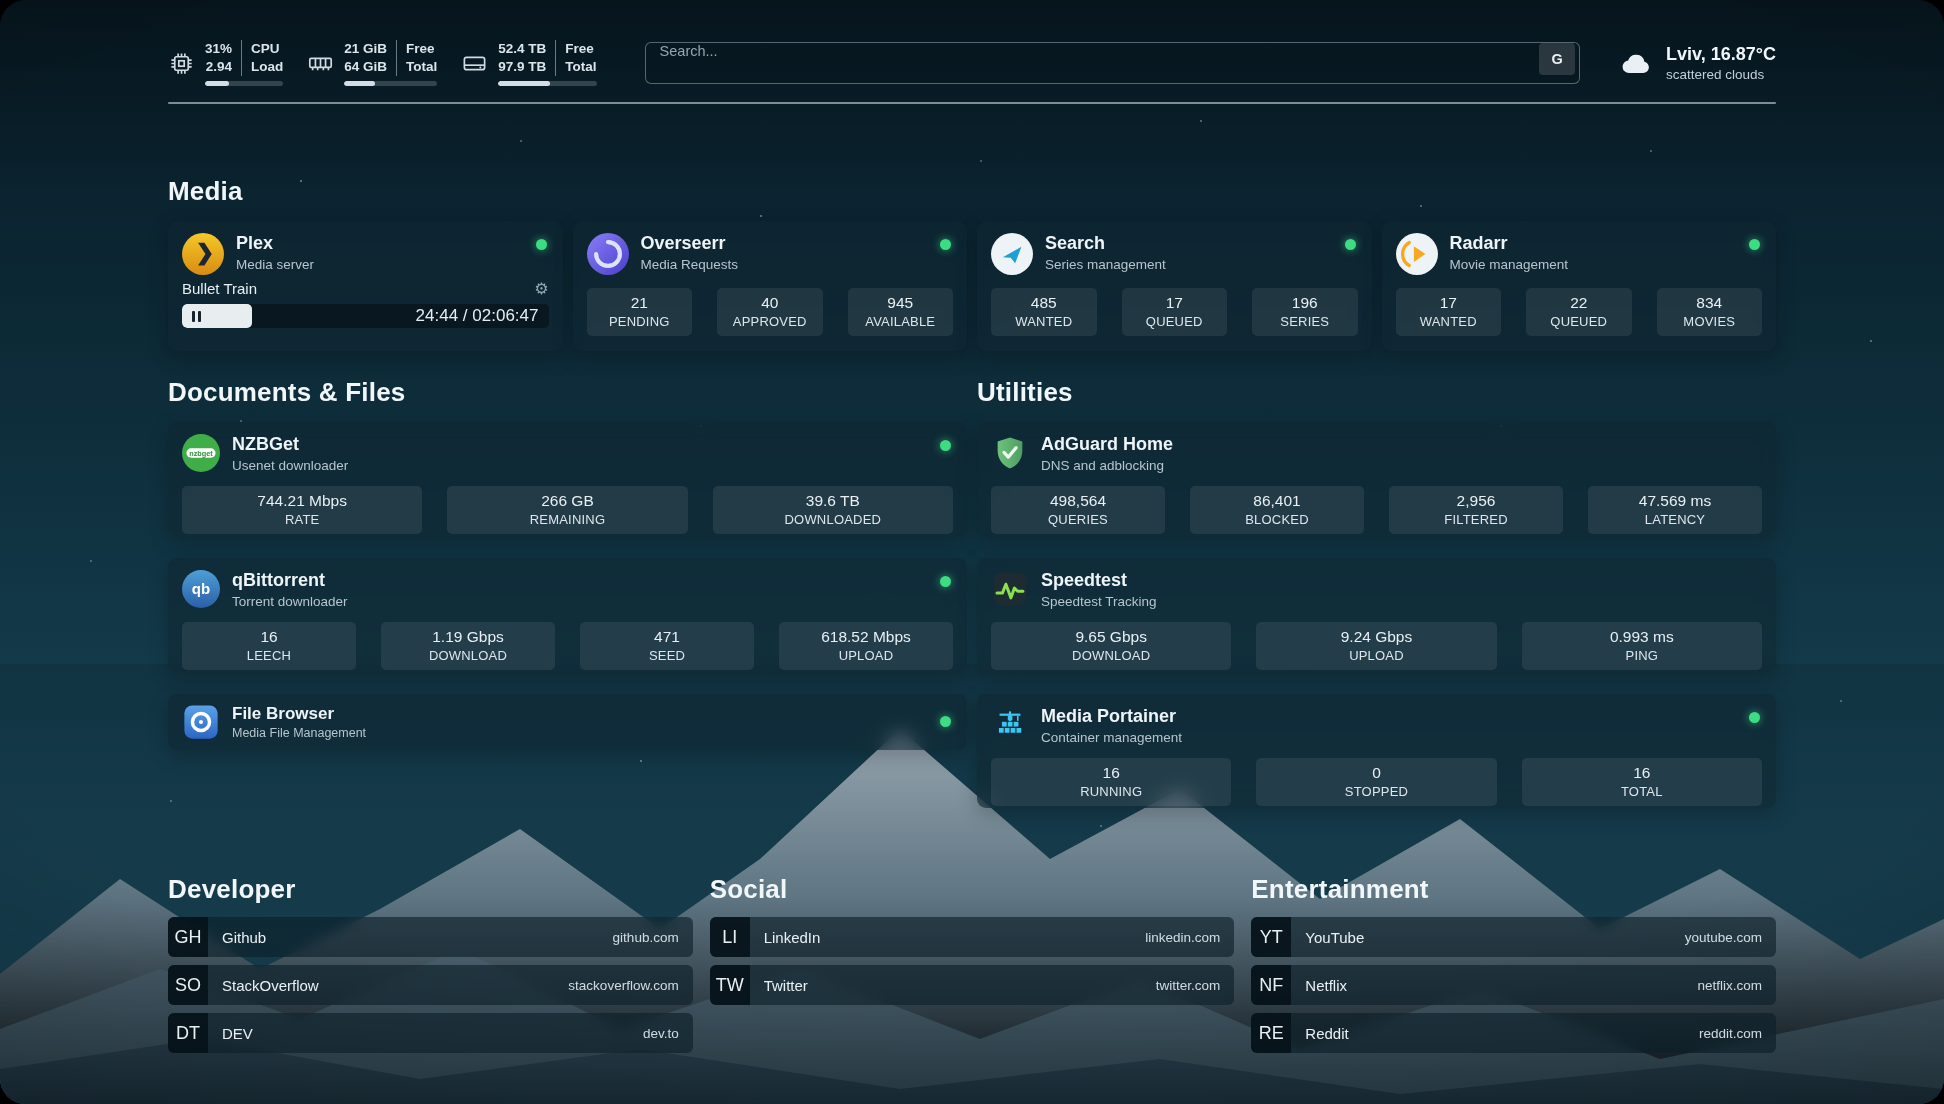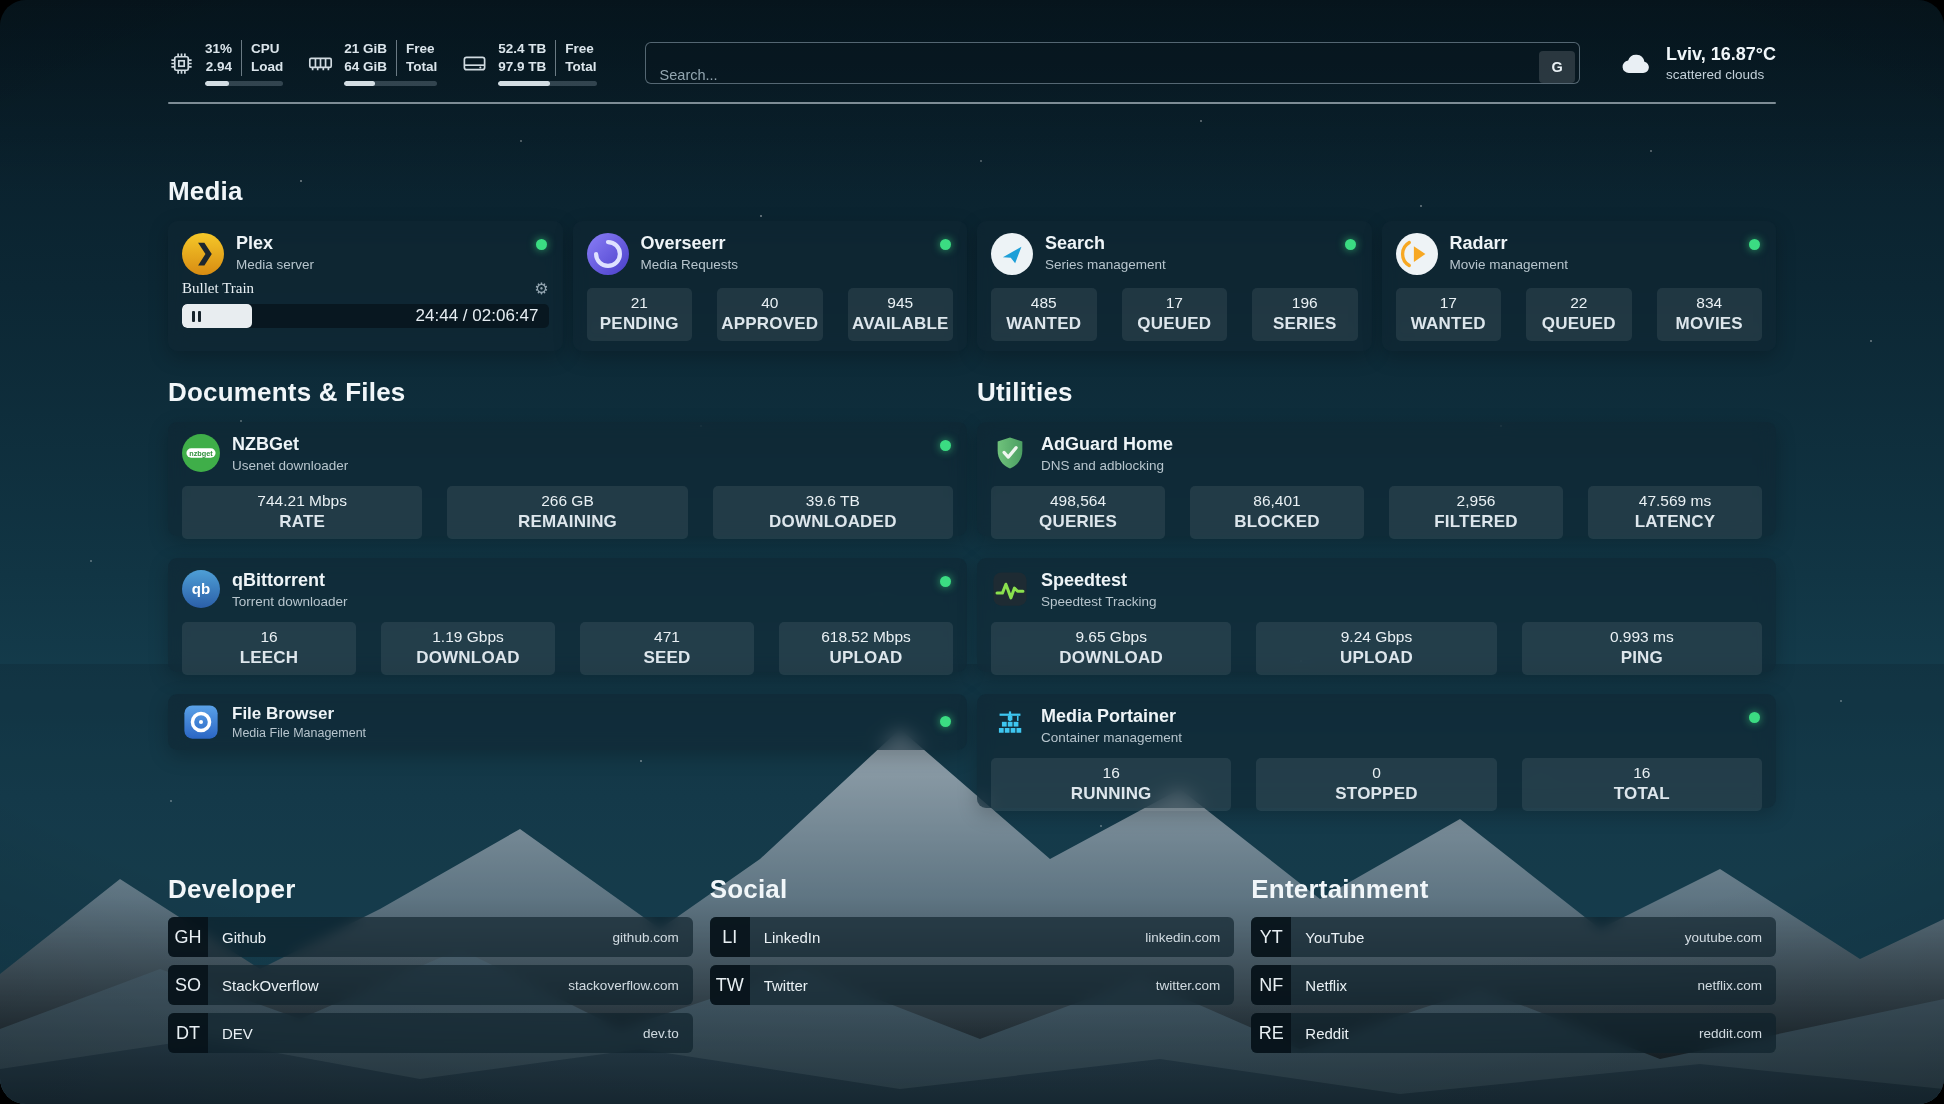--- a/index.html
+++ b/index.html
@@ -41,21 +41,21 @@
   .topbar{display:flex;align-items:center;margin-top:38px;height:50px;}
   .metric{display:flex;align-items:center;gap:10px;margin-right:24px;}
   .m-icon{width:27px;height:27px;flex:none;opacity:.95}
   .m-icon svg{width:27px;height:27px;display:block}
   .m-grid{display:grid;grid-template-columns:auto auto;font-size:13.5px;color:#dbe5eb;line-height:1.32;font-weight:bold;}
   .m-grid .v{text-align:right;padding-right:9px;}
   .m-grid .l{padding-left:9px;border-left:1px solid rgba(205,220,230,.5);}
   .m-bar{margin-top:5px;height:5px;border-radius:3px;background:rgba(140,160,172,.32);overflow:hidden}
   .m-bar i{display:block;height:100%;background:#d3dde3;border-radius:3px}
 
-  .search{flex:1;display:flex;align-items:flex-end;height:40px;margin:0 34px 0 24px;
+  .search{flex:1;display:flex;align-items:flex-start;height:40px;margin:0 34px 0 24px;
     border:1px solid rgba(150,170,182,.55);border-radius:6px;background:rgba(8,22,30,.45);gap:31px;}
   .search input{flex:1;background:transparent;border:none;outline:none;color:#e8eef2;
     font-size:14.5px;padding:0 14px;font-family:inherit;}
   .search input::placeholder{color:#93a6b0;}
   .gbtn{width:36px;height:32px;margin-right:4px;border:none;border-radius:4px;cursor:pointer;
     background:rgba(255,255,255,.14);color:#eaf1f5;font-size:14.5px;font-weight:600;
     display:flex;align-items:center;justify-content:center;font-family:inherit;}
 
   .weather{display:flex;align-items:center;gap:12px;cursor:pointer;}
   .cloud{width:40px;height:32px;flex:none}
@@ -81,25 +81,25 @@
   .svc.sm{width:38px;height:38px}
   .cname{font-size:18px;font-weight:600;color:#eef4f7;line-height:1.2;}
   .csub{font-size:13.5px;color:#b7c5cd;margin-top:2px;}
   .dot{position:absolute;top:18px;right:16px;width:11px;height:11px;border-radius:50%;
     background:#3bdc82;box-shadow:0 0 8px rgba(59,220,130,.7);}
   .h56 .dot{top:22px;}
 
   .tiles{display:flex;gap:25px;margin-top:13px;}
   .tile{flex:1;background:rgba(255,255,255,.08);border-radius:5px;text-align:center;padding:6px 4px 7px;}
   .tv{font-size:15.5px;color:#e9f0f4;}
-  .tl{font-size:17px;font-weight:700;color:#dde6ec;margin-top:2px;letter-spacing:.2px;}
+  .tl{font-size:13px;font-weight:400;color:#dde6ec;margin-top:2px;letter-spacing:.2px;}
 
   
   .plex-row{display:flex;align-items:center;justify-content:space-between;margin-top:5px;}
-  .np{font-size:15px;color:#e9f0f4;font-family:Liberation Serif, serif;}
+  .np{font-size:15px;color:#e9f0f4;}
   .gear{color:#93a5b0;font-size:16px;cursor:pointer;line-height:1;}
   .pbar{position:relative;margin-top:7px;height:24px;border-radius:5px;background:rgba(7,18,25,.72);
     overflow:hidden;display:flex;align-items:center;justify-content:space-between;padding:0 10px;}
   .pfill{position:absolute;left:0;top:0;bottom:0;background:#e8edf0;border-radius:5px;}
   .pause{position:relative;display:flex;gap:3px;cursor:pointer;}
   .pause i{width:3px;height:11px;background:#17242c;border-radius:1px;}
   .ptime{position:relative;font-size:17px;color:#e6edf2;}
 
   .twocol{display:grid;grid-template-columns:1fr 1fr;gap:10px;margin-top:26px;}
   .col .card{margin-bottom:22px;}

